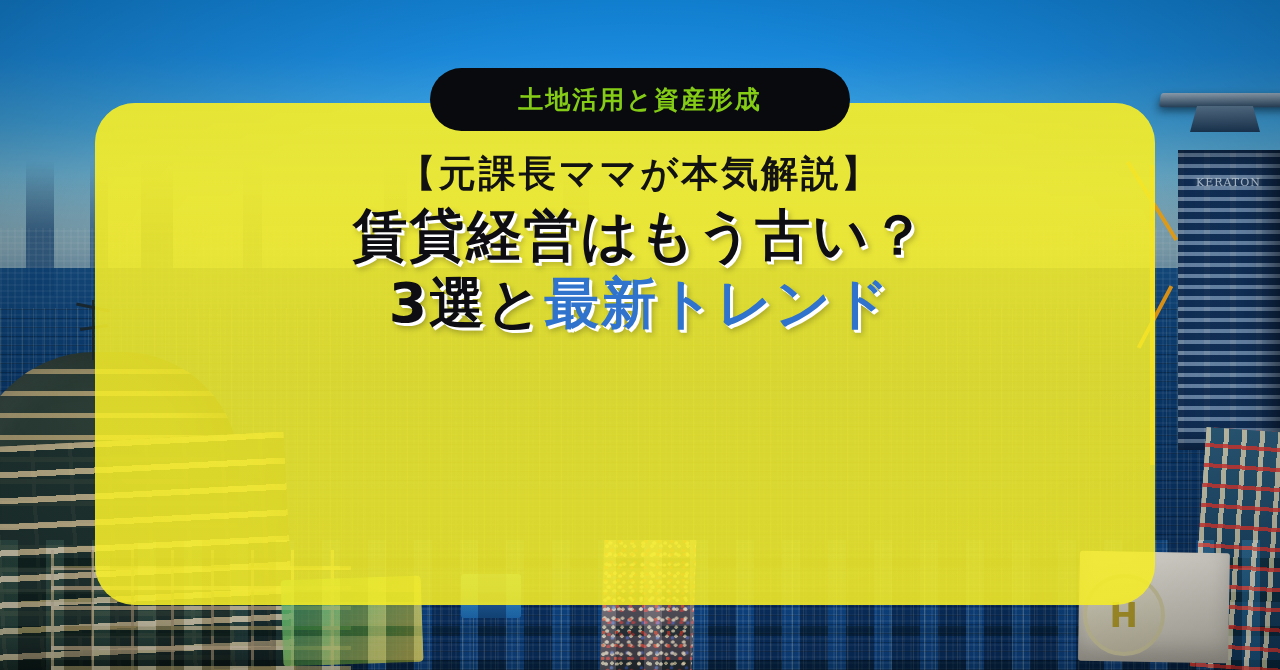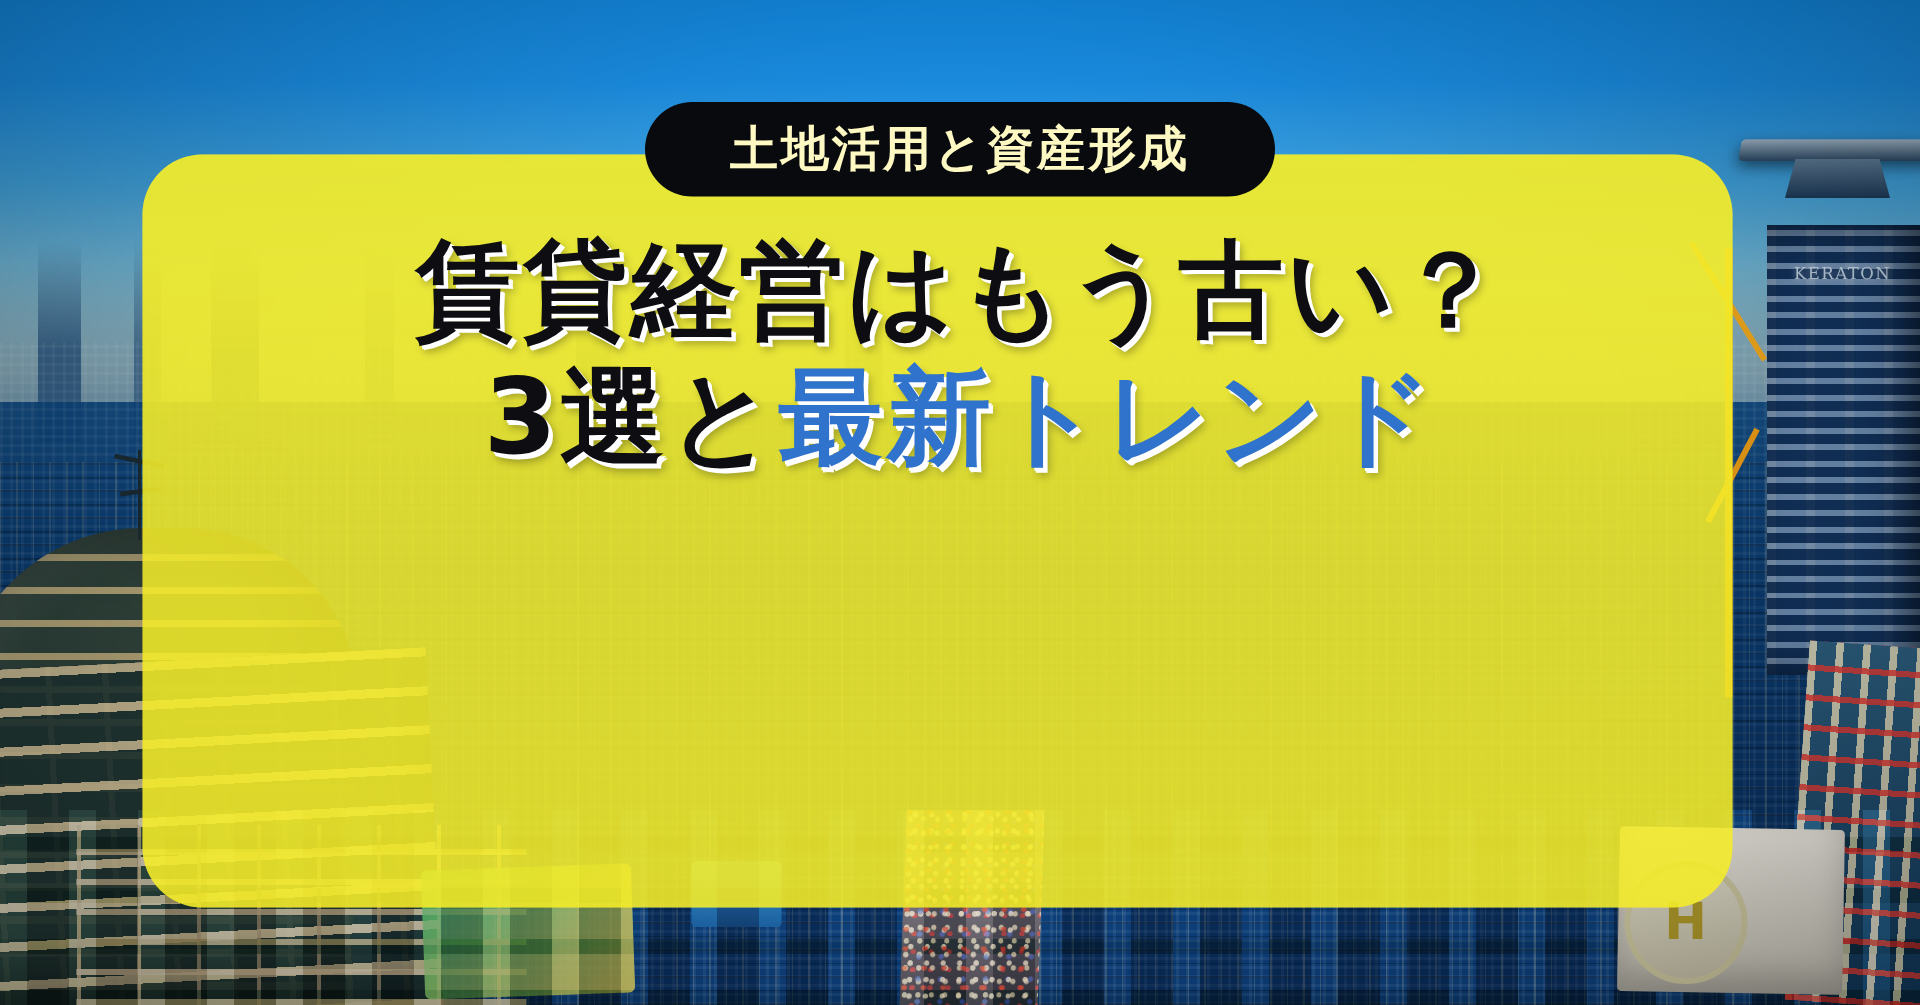--- a/index.html
+++ b/index.html
@@ -218,22 +218,22 @@
   
   .badge {
     position:absolute; left:430px; top:68px;
     width:420px; height:63px;
     background:#090a0d;
     border-radius:34px;
     display:flex; align-items:center; justify-content:center;
     z-index:6;
   }
   .badge-text {
-    color:#fef9c3;
-    font-size:32px;
+    color:#84cc16;
+    font-size:25px;
     font-weight:bold;
     letter-spacing:2px;
     white-space:nowrap;
   }
 
   
   .text-block {
     position:absolute; left:0; top:150px; width:1280px;
     z-index:5; text-align:center;
   }
@@ -242,21 +242,21 @@
     font-weight:bold;
     color:#121212;
     letter-spacing:3px;
     line-height:1.28;
     margin-bottom:6px;
   }
   .headline {
     font-weight:bold;
     line-height:1.19;
     letter-spacing:2px;
-    font-size:70px;
+    font-size:55px;
     white-space:nowrap;
   }
   .hl-line { margin: 2px 0; }
   .t-black {
     color:#0d0d12;
     text-shadow:
       2px 2px 0 #ffffff, 3px 3px 0 #ffffff,
       4px 5px 6px rgba(0,0,0,.30);
   }
   .t-red {
@@ -311,20 +311,21 @@
   </div>
 
   <div class="yellow-panel"></div>
   <div class="yellow-panel-solid"></div>
 
   <div class="badge">
     <span class="badge-text">土地活用と資産形成</span>
   </div>
 
   <div class="text-block">
+    <div class="subtitle">【元課長ママが本気解説】</div>
 
     <div class="headline">
       <div class="hl-line">
         <span class="t-black">賃貸経営はもう古い？</span>
       </div>
       <div class="hl-line">
         <span class="t-black">3選と</span><span class="t-blue">最新トレンド</span>
       </div>
     </div>
   </div>

